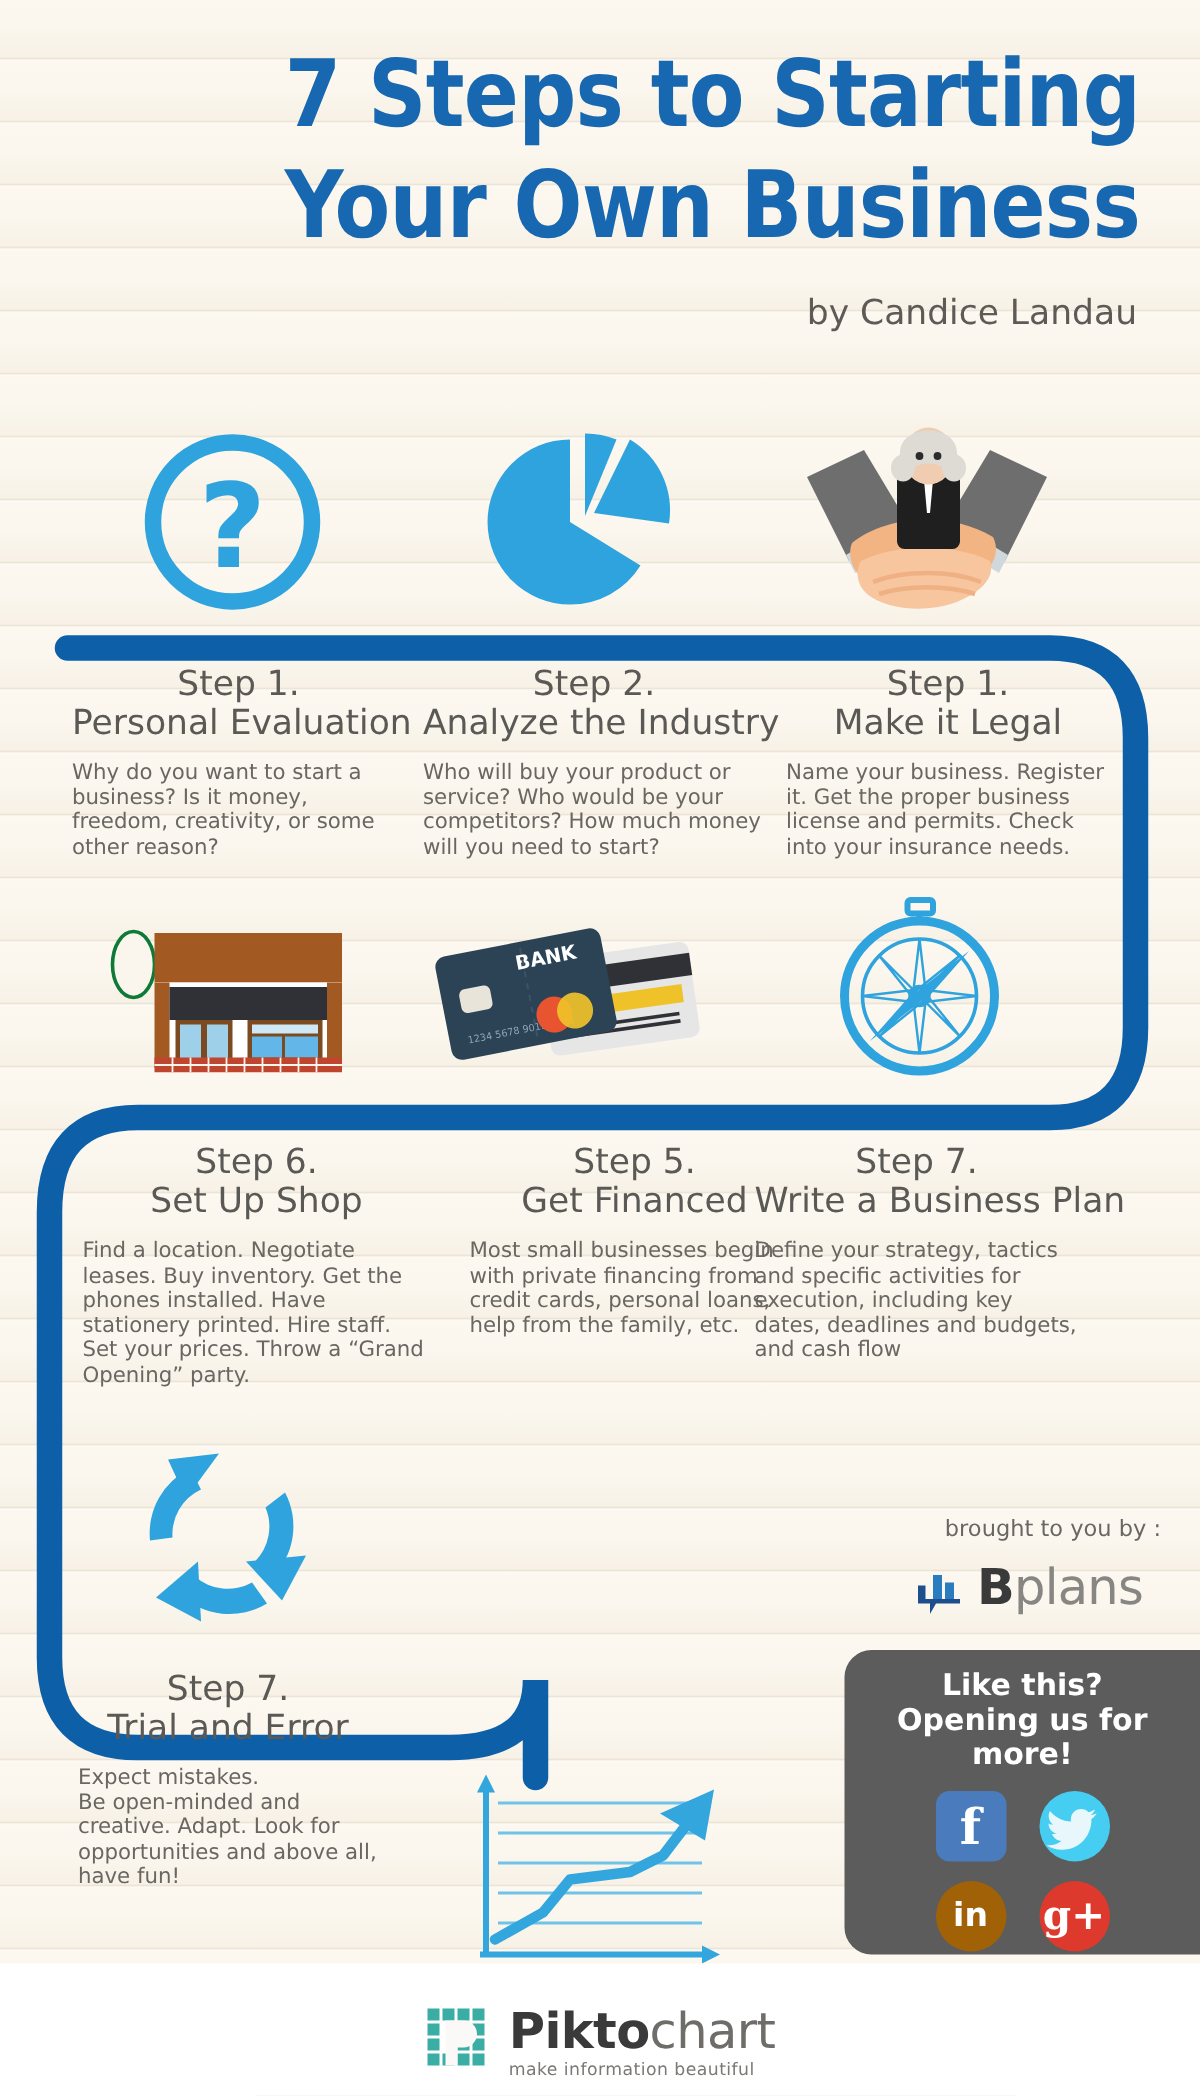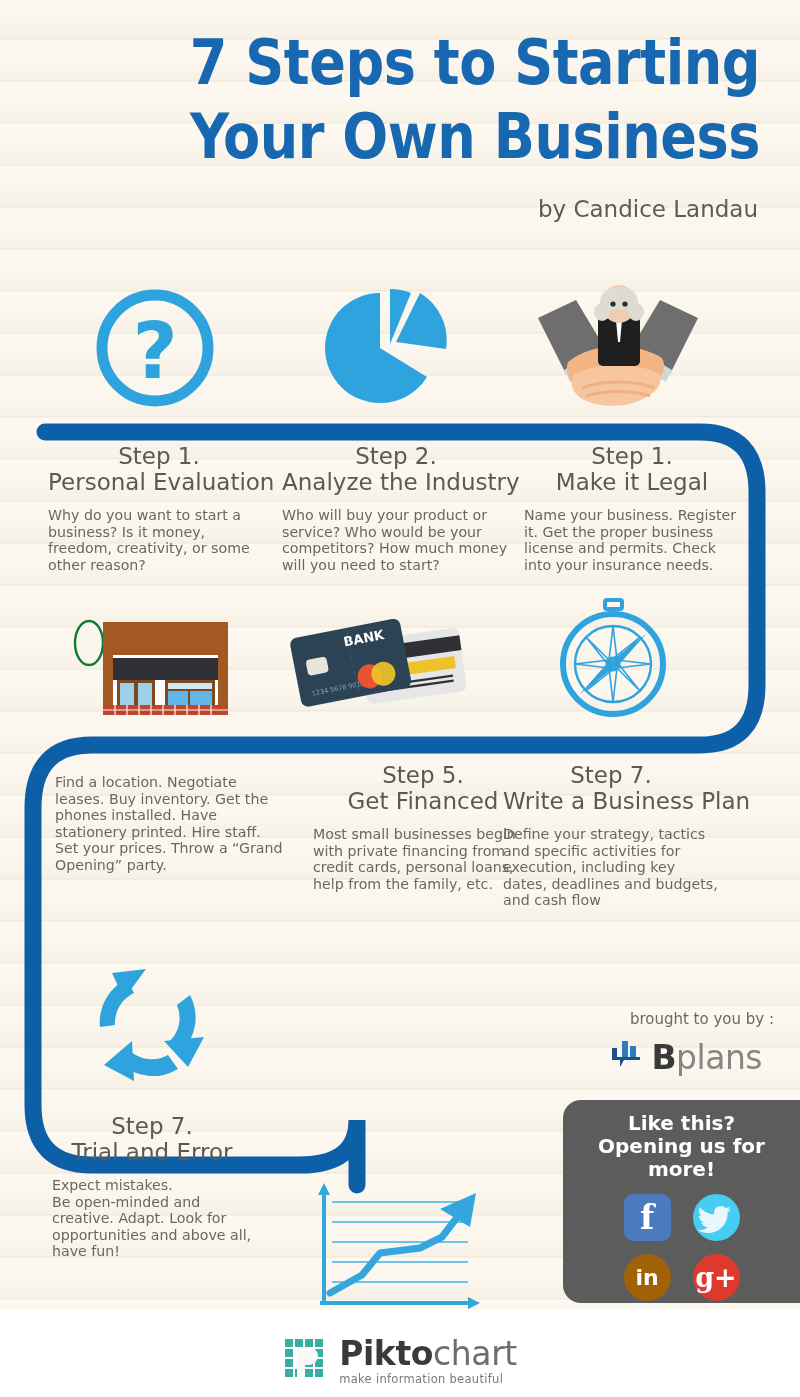--- a/index.html
+++ b/index.html
@@ -70,21 +70,21 @@
   .icon{position:absolute;}
 
   
   .brought{
     position:absolute;right:26px;top:1010px;
     color:#6a6763;font-size:15px;
     font-family:"DejaVu Sans","Liberation Sans",sans-serif;
   }
   .bplans{
     position:absolute;right:38px;top:1038px;
-    display:flex;align-items:flex-start;gap:7px;
+    display:flex;align-items:flex-end;gap:7px;
   }
   .bplans .word{
     font-size:33px;letter-spacing:-0.5px;
     font-family:"DejaVu Sans","Liberation Sans",sans-serif;
   }
   .bplans .word b{color:#3a3a3a;font-weight:700;}
   .bplans .word span{color:#888682;font-weight:400;}
 
   
   .social-panel{
@@ -280,20 +280,24 @@
       <path d="M 92 93 L 68 69 L 65 66 L 68 63 Z"></path>
       <path d="M 92 39 L 68 63 L 65 66 L 62 63 Z"></path>
       <path d="M 38 93 L 62 69 L 65 66 L 68 69 Z"></path>
     </g>
     <path d="M 98 36 L 68 70 L 62 64 Z" fill="#2ea3dd"></path>
     <path d="M 32 96 L 62 62 L 68 68 Z" fill="#2ea3dd"></path>
     <circle cx="65" cy="66" r="6" fill="none" stroke="#2ea3dd" stroke-width="3"></circle>
   </svg>
 
   <div class="step" style="left:55px;top:762px;width:232px;">
+    <div class="head">
+      <div>Step 6.</div>
+      <div>Set Up Shop</div>
+    </div>
     <div class="body">Find a location. Negotiate leases. Buy inventory. Get the phones installed. Have stationery printed. Hire staff. Set your prices. Throw a “Grand Opening” party.</div>
   </div>
 
   <div class="step" style="left:281px;top:762px;width:220px;margin-left:32px;">
     <div class="head">
       <div>Step 5.</div>
       <div>Get Financed</div>
     </div>
     <div class="body">Most small businesses begin with private financing from credit cards, personal loans, help from the family, etc.</div>
   </div>

